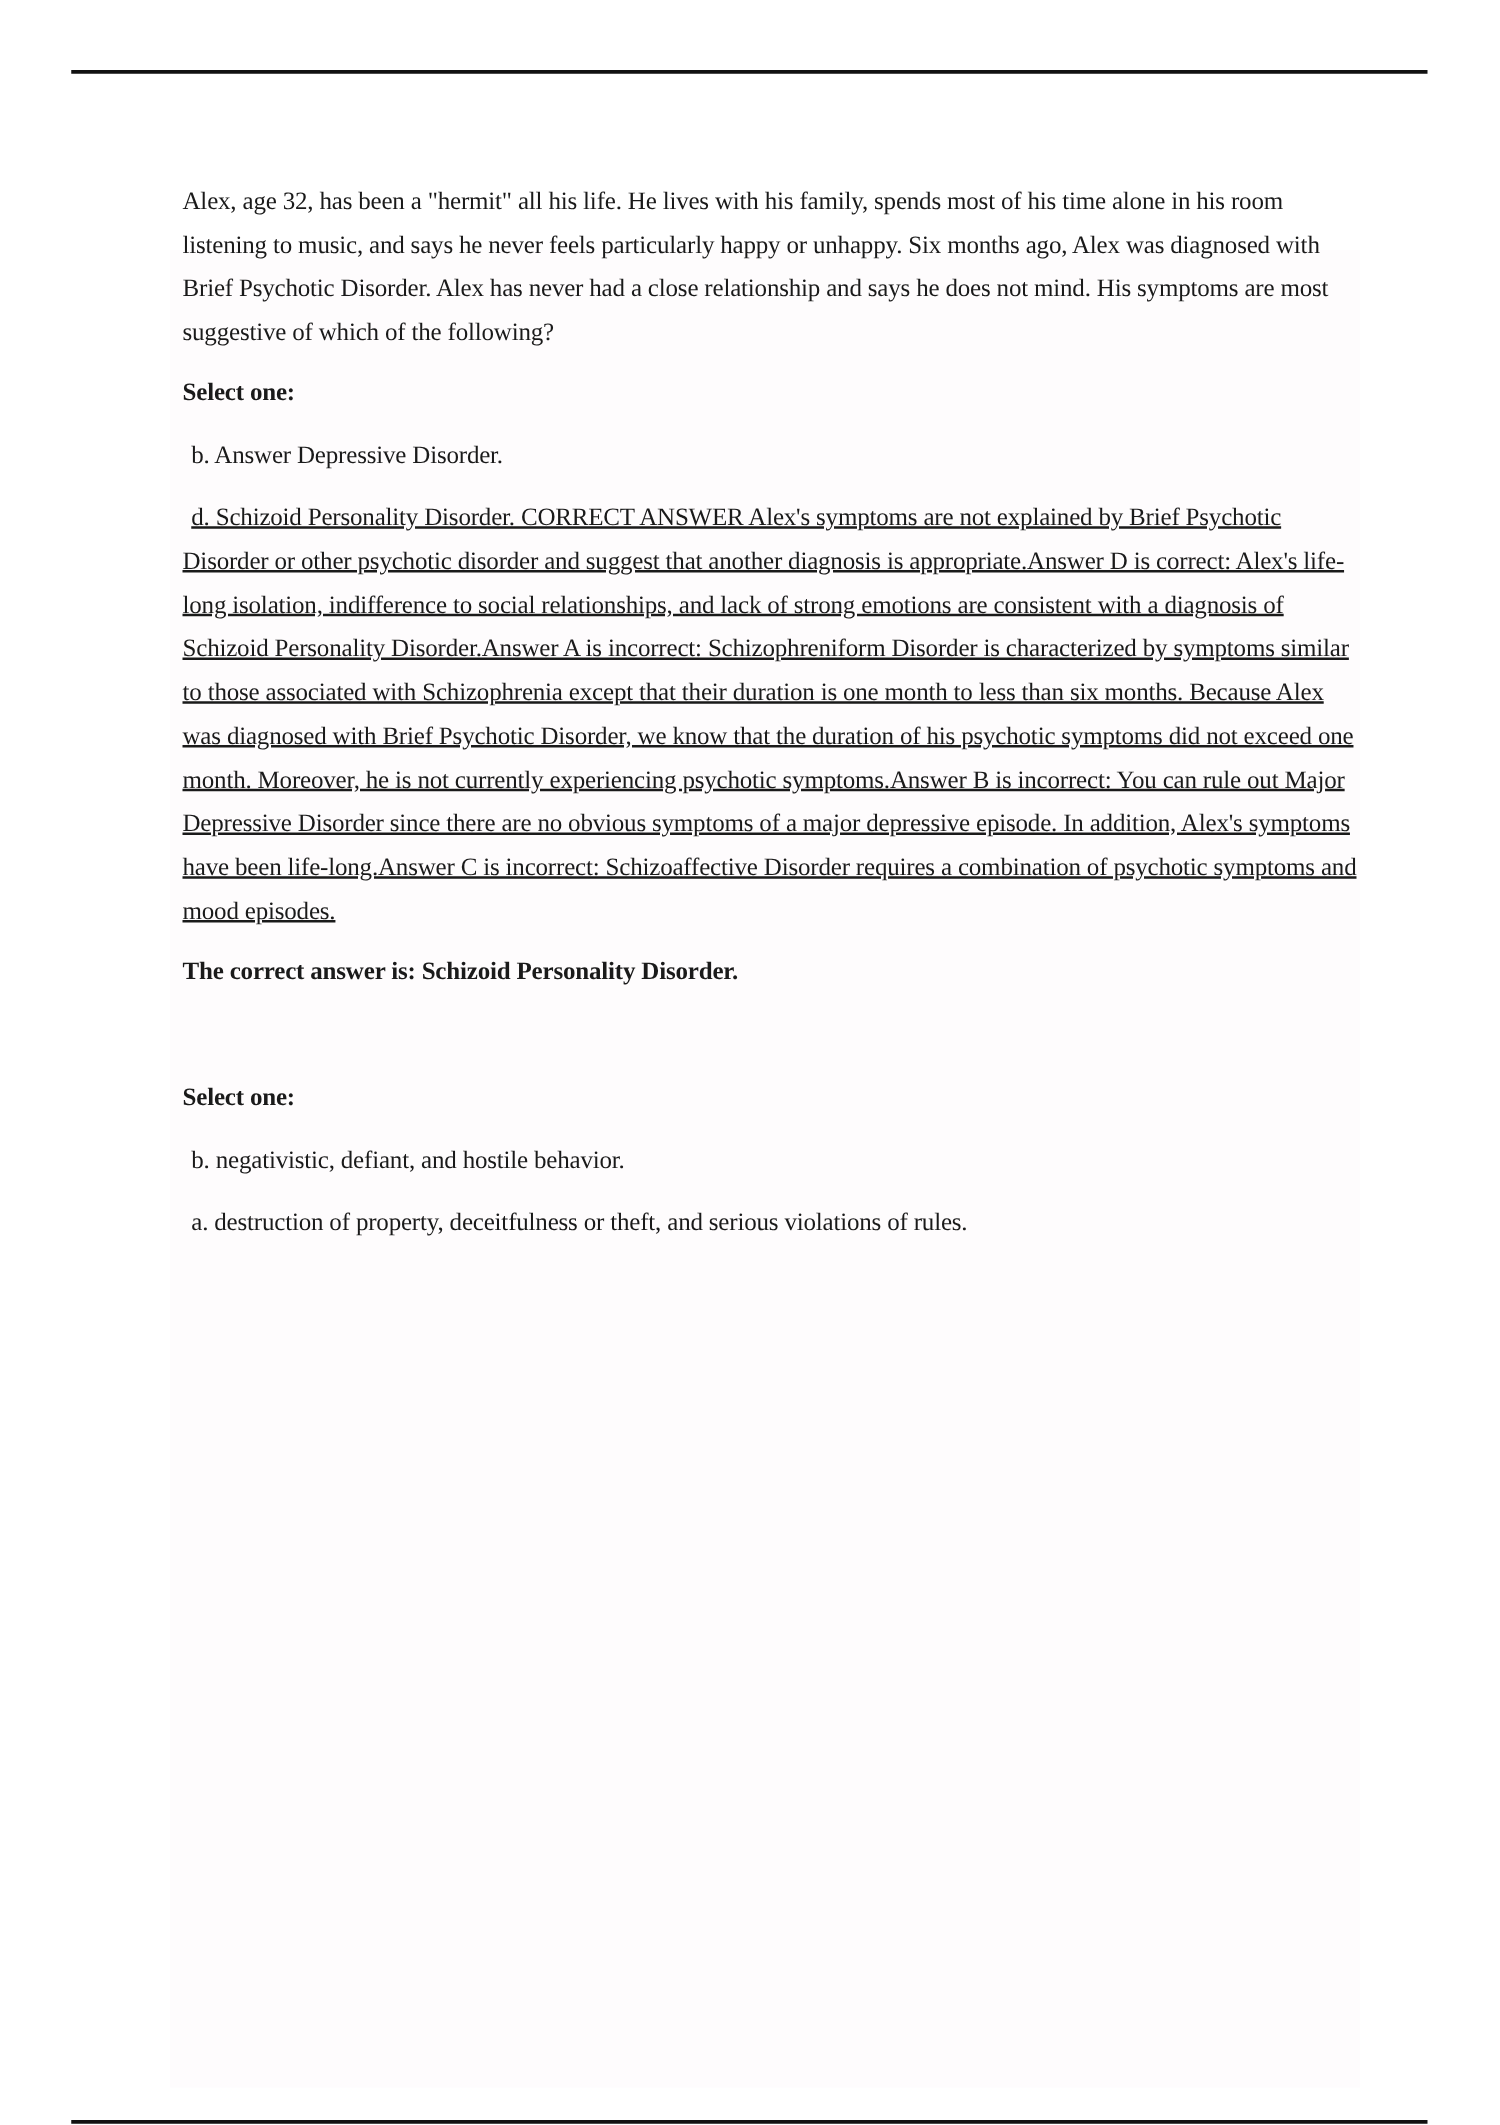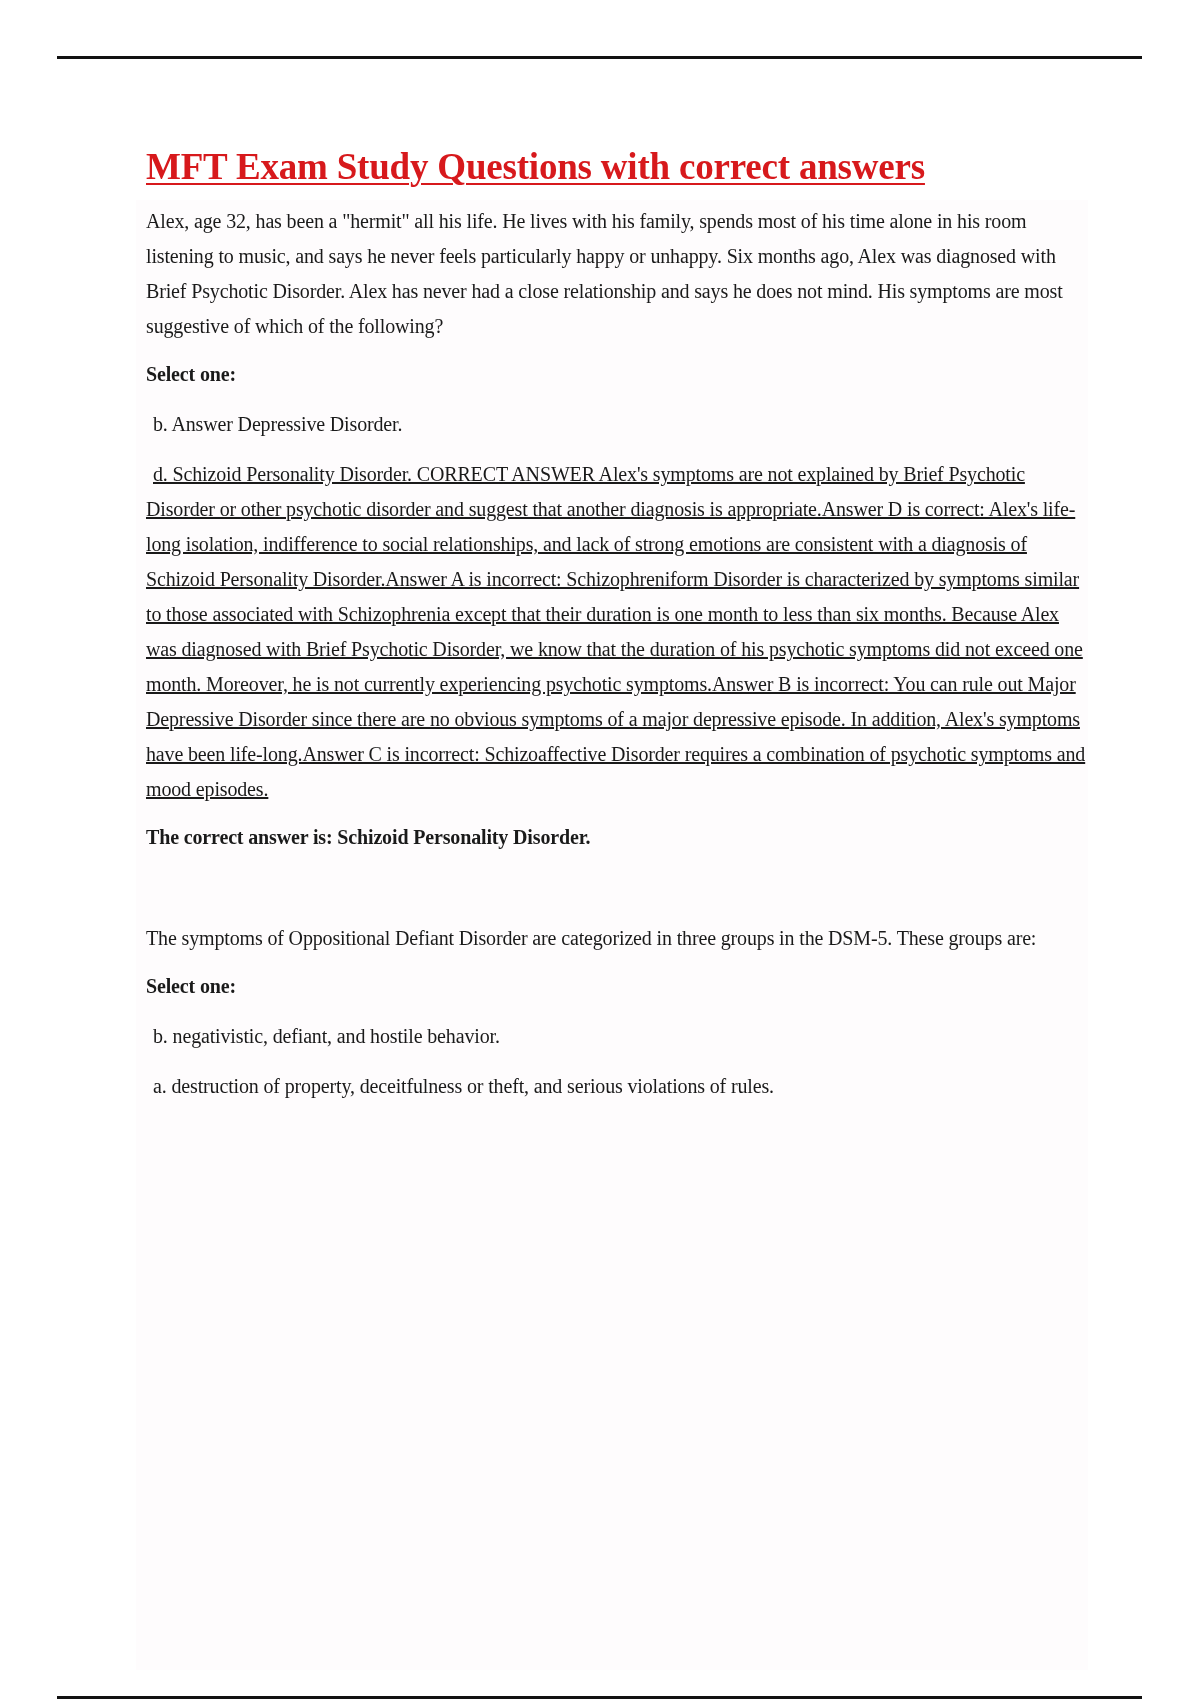--- a/index.html
+++ b/index.html
@@ -63,33 +63,31 @@
     .final-answer { margin-top: -2px; font-weight: bold; }
     .spacer { height: 66px; }
   </style>
 </head>
 <body>
 
 <div class="rule top"></div>
 <div class="panel"></div>
 
 <div class="content">
-  <h1 class="title">MFT Exam Study Questions with correct answers</h1>
 
   <section>
     <p class="q-text">Alex, age 32, has been a "hermit" all his life. He lives with his family, spends most of his time alone in his room listening to music, and says he never feels particularly happy or unhappy. Six months ago, Alex was diagnosed with Brief Psychotic Disorder. Alex has never had a close relationship and says he does not mind. His symptoms are most suggestive of which of the following?</p>
     <p class="select-one">Select one:</p>
     <p class="option">b. Answer Depressive Disorder.</p>
     <p class="option long">d. Schizoid Personality Disorder. CORRECT ANSWER Alex's symptoms are not explained by Brief Psychotic Disorder or other psychotic disorder and suggest that another diagnosis is appropriate.Answer D is correct: Alex's life-long isolation, indifference to social relationships, and lack of strong emotions are consistent with a diagnosis of Schizoid Personality Disorder.Answer A is incorrect: Schizophreniform Disorder is characterized by symptoms similar to those associated with Schizophrenia except that their duration is one month to less than six months. Because Alex was diagnosed with Brief Psychotic Disorder, we know that the duration of his psychotic symptoms did not exceed one month. Moreover, he is not currently experiencing psychotic symptoms.Answer B is incorrect: You can rule out Major Depressive Disorder since there are no obvious symptoms of a major depressive episode. In addition, Alex's symptoms have been life-long.Answer C is incorrect: Schizoaffective Disorder requires a combination of psychotic symptoms and mood episodes.</p>
     <p class="final-answer">The correct answer is: Schizoid Personality Disorder.</p>
   </section>
 
   <div class="spacer"></div>
 
   <section>
-    <p class="q-text">The symptoms of Oppositional Defiant Disorder are categorized in three groups in the DSM-5. These groups are:</p>
     <p class="select-one">Select one:</p>
     <p class="option">b. negativistic, defiant, and hostile behavior.</p>
     <p class="option">a. destruction of property, deceitfulness or theft, and serious violations of rules.</p>
   </section>
 </div>
 
 <div class="rule bottom"></div>
 
 </body></html>

